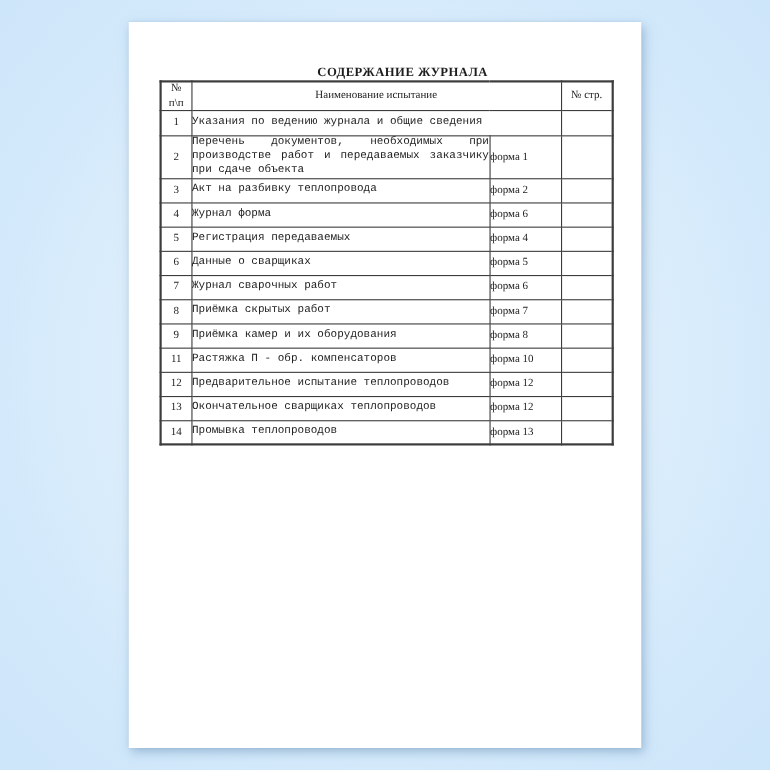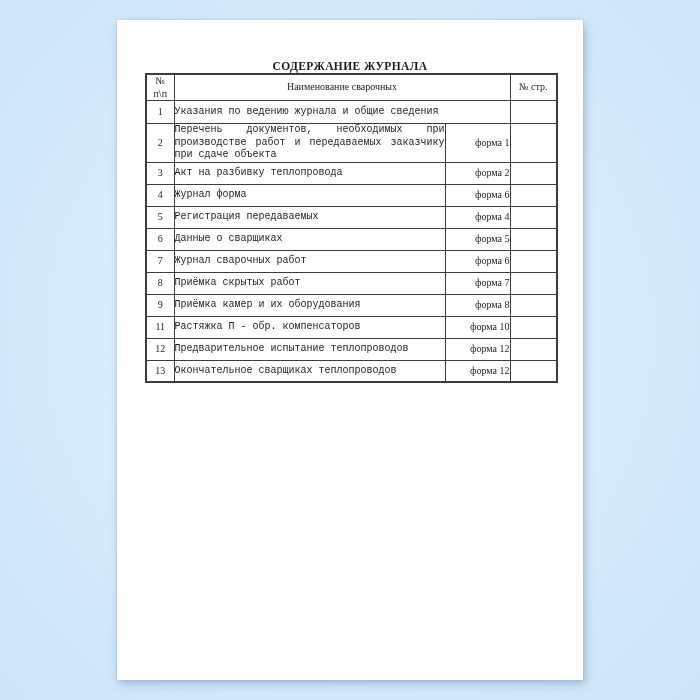--- a/index.html
+++ b/index.html
@@ -10,20 +10,21 @@
   }
   .paper{
     position:absolute;left:117px;top:20px;width:466px;height:660px;
     background:#ffffff;
     box-shadow:2px 4px 9px rgba(110,145,185,0.55), 0 0 2px rgba(120,150,185,0.35);
   }
   .doc-title{
     position:absolute;top:40px;left:0;width:100%;
     text-align:center;font-size:11.5px;font-weight:bold;color:#1d1d1d;
     letter-spacing:0.4px;
+    padding-left:16px;
   }
   table.toc{
     position:absolute;left:28px;top:53px;
     border-collapse:collapse;table-layout:fixed;
     width:411px;
     font-size:10px;color:#1d1d1d;
   }
   table.toc td,table.toc th{
     border:1px solid #3c3c3c;
     padding:0;vertical-align:middle;
@@ -34,41 +35,41 @@
   col.c-name{width:271px;}
   col.c-forma{width:65px;}
   col.c-page{width:47px;}
   .th-cell{font-weight:bold;text-align:center;white-space:pre-line;}
   tr.hdr{height:26px;}
   tr.r-single{height:22px;}
   tr.r-first{height:23px;}
   tr.r-double{height:31px;}
   td.num{text-align:center;}
   td.name{text-align:justify;padding:1px 5px 1px 7px;font-family:Liberation Mono, monospace;}
-  td.forma{text-align:right;}
+  td.forma{text-align:left;}
   td.page{}
 </style>
 </head>
 <body>
 
 <div class="paper">
   <div class="doc-title">СОДЕРЖАНИЕ ЖУРНАЛА</div>
 
   <table class="toc">
     <colgroup>
       <col class="c-num">
         <col class="c-name">
         <col class="c-forma">
         <col class="c-page">
     </colgroup>
     <thead>
       <tr class="hdr">
         <th class="th-cell">№
 п\п</th>
-        <th class="th-cell" colspan="2">Наименование сварочных</th>
+        <th class="th-cell" colspan="2">Наименование испытание</th>
         <th class="th-cell">№ стр.</th>
       </tr>
     </thead>
     <tbody id="toc-body">
         <tr class="r-first">
           <td class="num">1</td>
           <td class="name" colspan="2">Указания по ведению журнала и общие сведения</td>
           <td class="page"></td>
         </tr>
         <tr class="r-double">
@@ -130,15 +131,21 @@
           <td class="name">Предварительное испытание теплопроводов</td>
           <td class="forma">форма 12</td>
           <td class="page"></td>
         </tr>
         <tr class="r-single">
           <td class="num">13</td>
           <td class="name">Окончательное сварщиках теплопроводов</td>
           <td class="forma">форма 12</td>
           <td class="page"></td>
         </tr>
+        <tr class="r-single">
+          <td class="num">14</td>
+          <td class="name">Промывка теплопроводов</td>
+          <td class="forma">форма 13</td>
+          <td class="page"></td>
+        </tr>
       </tbody>
   </table>
 </div>
 
 </body></html>

